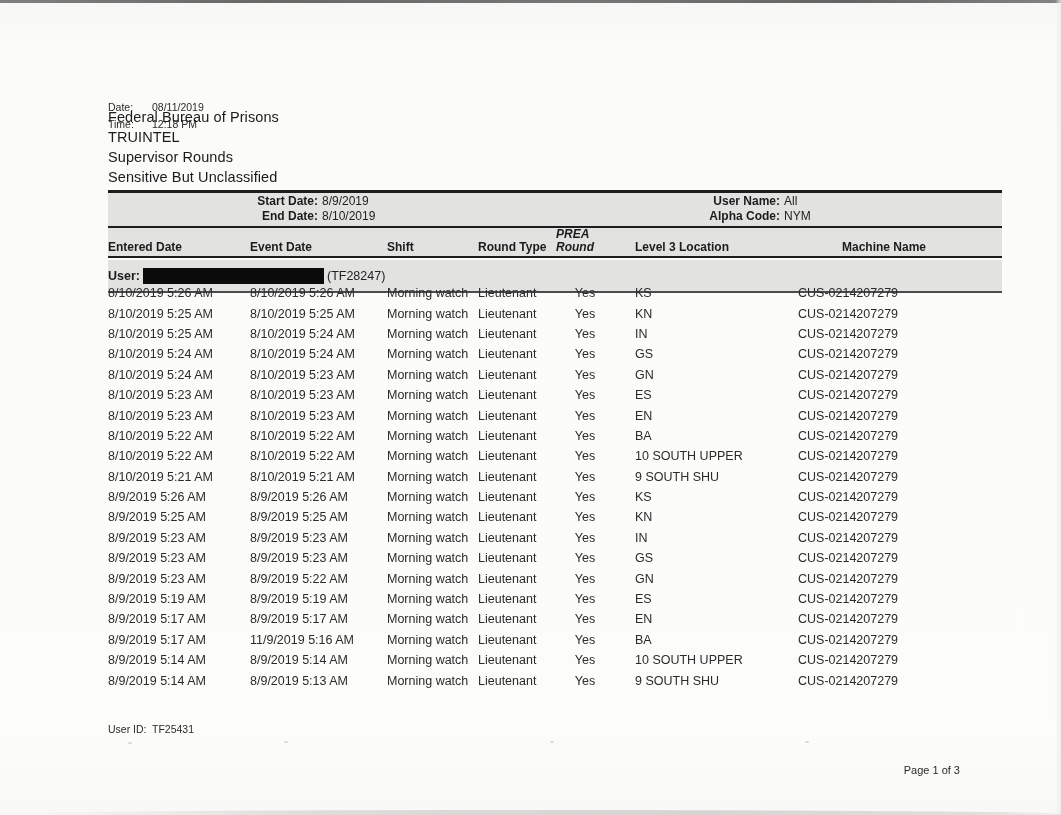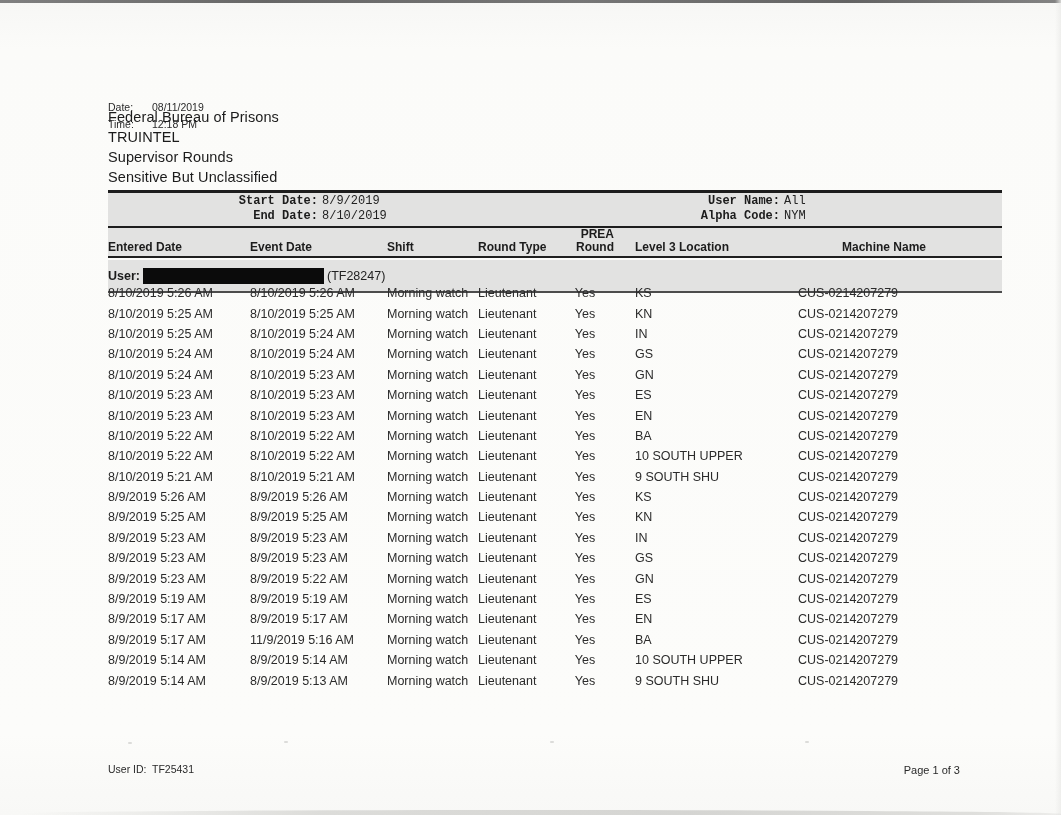--- a/index.html
+++ b/index.html
@@ -49,21 +49,21 @@
 
   
   .filter-bar {
     position: absolute; left: 108px; top: 190px; width: 894px;
     background: #e2e2e1;
     border-top: 3px solid #1d1d1d;
     border-bottom: 2px solid #1d1d1d;
     padding: 1px 0 2px 0;
     font-size: 12px; line-height: 15px;
   }
-  .filter-grid { display: flex; font-family: Liberation Mono, monospace; }
+  .filter-grid { display: flex; }
   .filter-col { display: flex; flex-direction: column; }
   .filter-col.left { width: 470px; }
   .filter-col.right { width: 424px; }
   .filter-row { display: flex; }
   .filter-label { font-weight: bold; text-align: right; color: #1c1c1c; }
   .filter-col.left .filter-label { width: 210px; }
   .filter-col.right .filter-label { width: 202px; }
   .filter-value { margin-left: 4px; color: #222; }
 
   
@@ -71,21 +71,21 @@
     position: absolute; left: 108px; top: 228px; width: 894px; height: 30px;
     background: #e2e2e1;
     border-bottom: 2px solid #1f1f1f;
     box-sizing: border-box;
     display: grid;
     grid-template-columns: 142px 137px 91px 78px 58px 176px 212px;
     align-items: end;
     font-size: 12px; font-weight: bold; color: #1c1c1c;
   }
   .thead-bar .th { padding-bottom: 3px; }
-  .th.c5 { text-align: right; line-height: 13px; }
+  .th.c5 { text-align: left; line-height: 13px; font-style: italic; }
   .th.c6 { padding-left: 21px; }
   .th.c7 { padding-left: 8px; margin-left: 44px; }
 
   
   .user-row {
     position: absolute; left: 108px; top: 260px; width: 894px; height: 33px;
     background: #e2e2e1;
     border-bottom: 2px solid #4c4c4c;
     box-sizing: border-box;
     display: flex; align-items: center;
@@ -104,21 +104,21 @@
     align-items: center;
     font-size: 12.5px;
     color: #2b2b2b;
   }
   .data-row .cell { white-space: nowrap; overflow: hidden; }
   .cell.c5 { text-align: center; }
   .cell.c6 { padding-left: 21px; }
   .cell.c7 { padding-left: 8px; }
 
   
-  .footer-left { position: absolute; left: 108px; top: 763px; font-size: 10.5px; color: #2a2a2a; display: flex; }
+  .footer-left { position: absolute; left: 108px; top: 723px; font-size: 10.5px; color: #2a2a2a; display: flex; }
   .footer-left .fl-label { width: 44px; }
   .footer-right { position: absolute; top: 764px; right: 101px; font-size: 11px; color: #2a2a2a; }
 
   
   .speck { position: absolute; height: 2px; background: #cfcfcc; opacity: .7; border-radius: 1px; }
 </style>
 </head>
 <body>
 
 <div id="scan-page">

